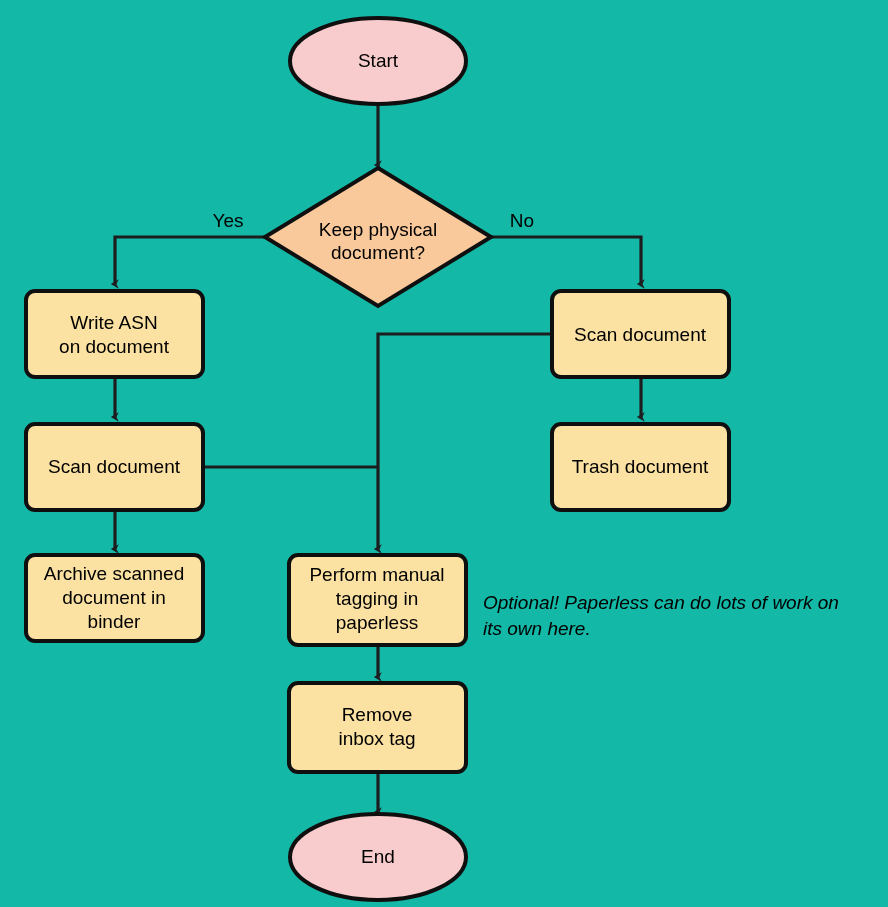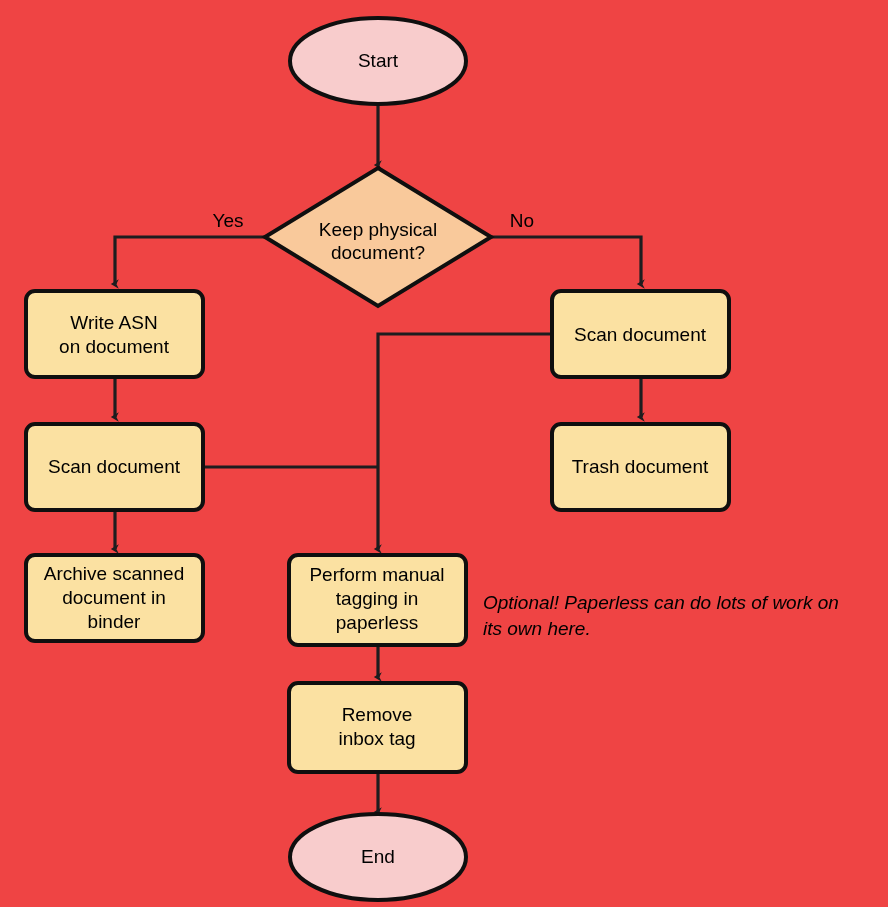--- a/index.html
+++ b/index.html
@@ -10,21 +10,21 @@
   body {
     width: 888px;
     height: 907px;
     font-family: "Liberation Sans", sans-serif;
     overflow: hidden;
   }
   #flowchart-root {
     position: relative;
     width: 888px;
     height: 907px;
-    background: #ef4444;
+    background: #14b8a6;
   }
   svg#flow-svg {
     position: absolute;
     left: 0;
     top: 0;
     width: 888px;
     height: 907px;
     display: block;
   }
   .node-text {

